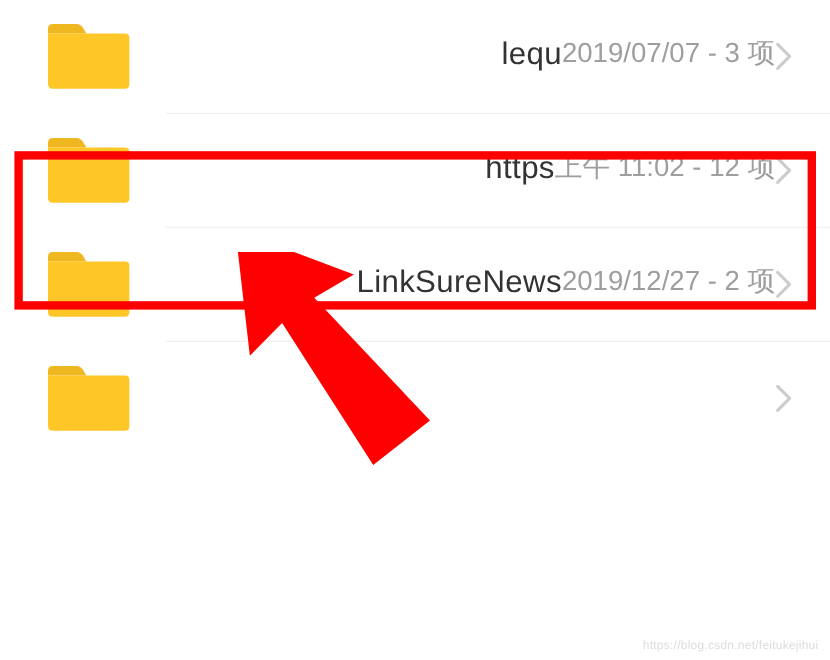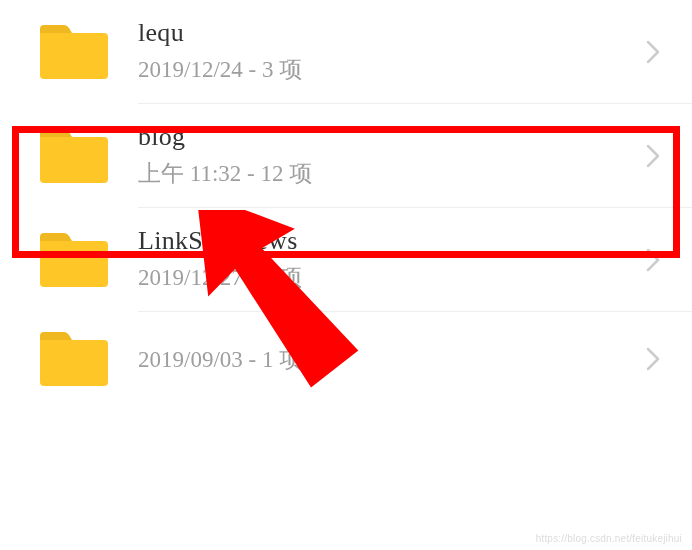--- a/index.html
+++ b/index.html
@@ -31,23 +31,21 @@
       margin-right: 30px;
       position: relative;
     }
     .folder-icon svg {
       width: 100%;
       height: 100%;
     }
     .file-info {
       flex: 1;
       display: flex;
-      flex-direction: column;
       justify-content: flex-end;
-      font-family: Liberation Serif, serif;
     }
     .file-name {
       font-size: 26px;
       color: #333333;
       font-weight: 400;
       letter-spacing: 0.3px;
       margin-bottom: 6px;
     }
     .file-meta {
       font-size: 23px;
@@ -106,41 +104,41 @@
 
   <div class="file-item">
     <div class="folder-icon">
       <svg viewBox="0 0 72 58">
         <path d="M 4 10 L 4 6 Q 4 2 8 2 L 28 2 Q 31 2 33 5 L 36 10 Z" fill="#f0b820"></path>
         <path d="M 4 10 L 68 10 Q 72 10 72 14 L 72 52 Q 72 56 68 56 L 8 56 Q 4 56 4 52 Z" fill="#ffc627"></path>
       </svg>
     </div>
     <div class="file-info">
       <div class="file-name">lequ</div>
-      <div class="file-meta">2019/12/24 - 3 项</div>
+      <div class="file-meta">2019/07/07 - 3 项</div>
     </div>
     <div class="chevron">
       <svg viewBox="0 0 14 24">
           <path d="M 2 2 L 12 12 L 2 22" stroke="#cccccc" stroke-width="2.5" fill="none" stroke-linecap="round" stroke-linejoin="round"></path>
         </svg>
     </div>
   </div>
 
   <div class="divider"></div>
 
   <div class="file-item">
     <div class="folder-icon">
       <svg viewBox="0 0 72 58">
         <path d="M 4 10 L 4 6 Q 4 2 8 2 L 28 2 Q 31 2 33 5 L 36 10 Z" fill="#f0b820"></path>
         <path d="M 4 10 L 68 10 Q 72 10 72 14 L 72 52 Q 72 56 68 56 L 8 56 Q 4 56 4 52 Z" fill="#ffc627"></path>
       </svg>
     </div>
     <div class="file-info">
-      <div class="file-name">blog</div>
-      <div class="file-meta">上午 11:32  - 12 项</div>
+      <div class="file-name">https</div>
+      <div class="file-meta">上午 11:02  - 12 项</div>
     </div>
     <div class="chevron">
       <svg viewBox="0 0 14 24">
           <path d="M 2 2 L 12 12 L 2 22" stroke="#cccccc" stroke-width="2.5" fill="none" stroke-linecap="round" stroke-linejoin="round"></path>
         </svg>
     </div>
   </div>
 
   <div class="divider"></div>
 
@@ -165,21 +163,20 @@
   <div class="divider"></div>
 
   <div class="file-item">
     <div class="folder-icon">
       <svg viewBox="0 0 72 58">
         <path d="M 4 10 L 4 6 Q 4 2 8 2 L 28 2 Q 31 2 33 5 L 36 10 Z" fill="#f0b820"></path>
         <path d="M 4 10 L 68 10 Q 72 10 72 14 L 72 52 Q 72 56 68 56 L 8 56 Q 4 56 4 52 Z" fill="#ffc627"></path>
       </svg>
     </div>
     <div class="file-info">
-      <div class="file-meta">2019/09/03 - 1 项</div>
     </div>
     <div class="chevron">
       <svg viewBox="0 0 14 24">
           <path d="M 2 2 L 12 12 L 2 22" stroke="#cccccc" stroke-width="2.5" fill="none" stroke-linecap="round" stroke-linejoin="round"></path>
         </svg>
     </div>
   </div>
 
 </div>
 

